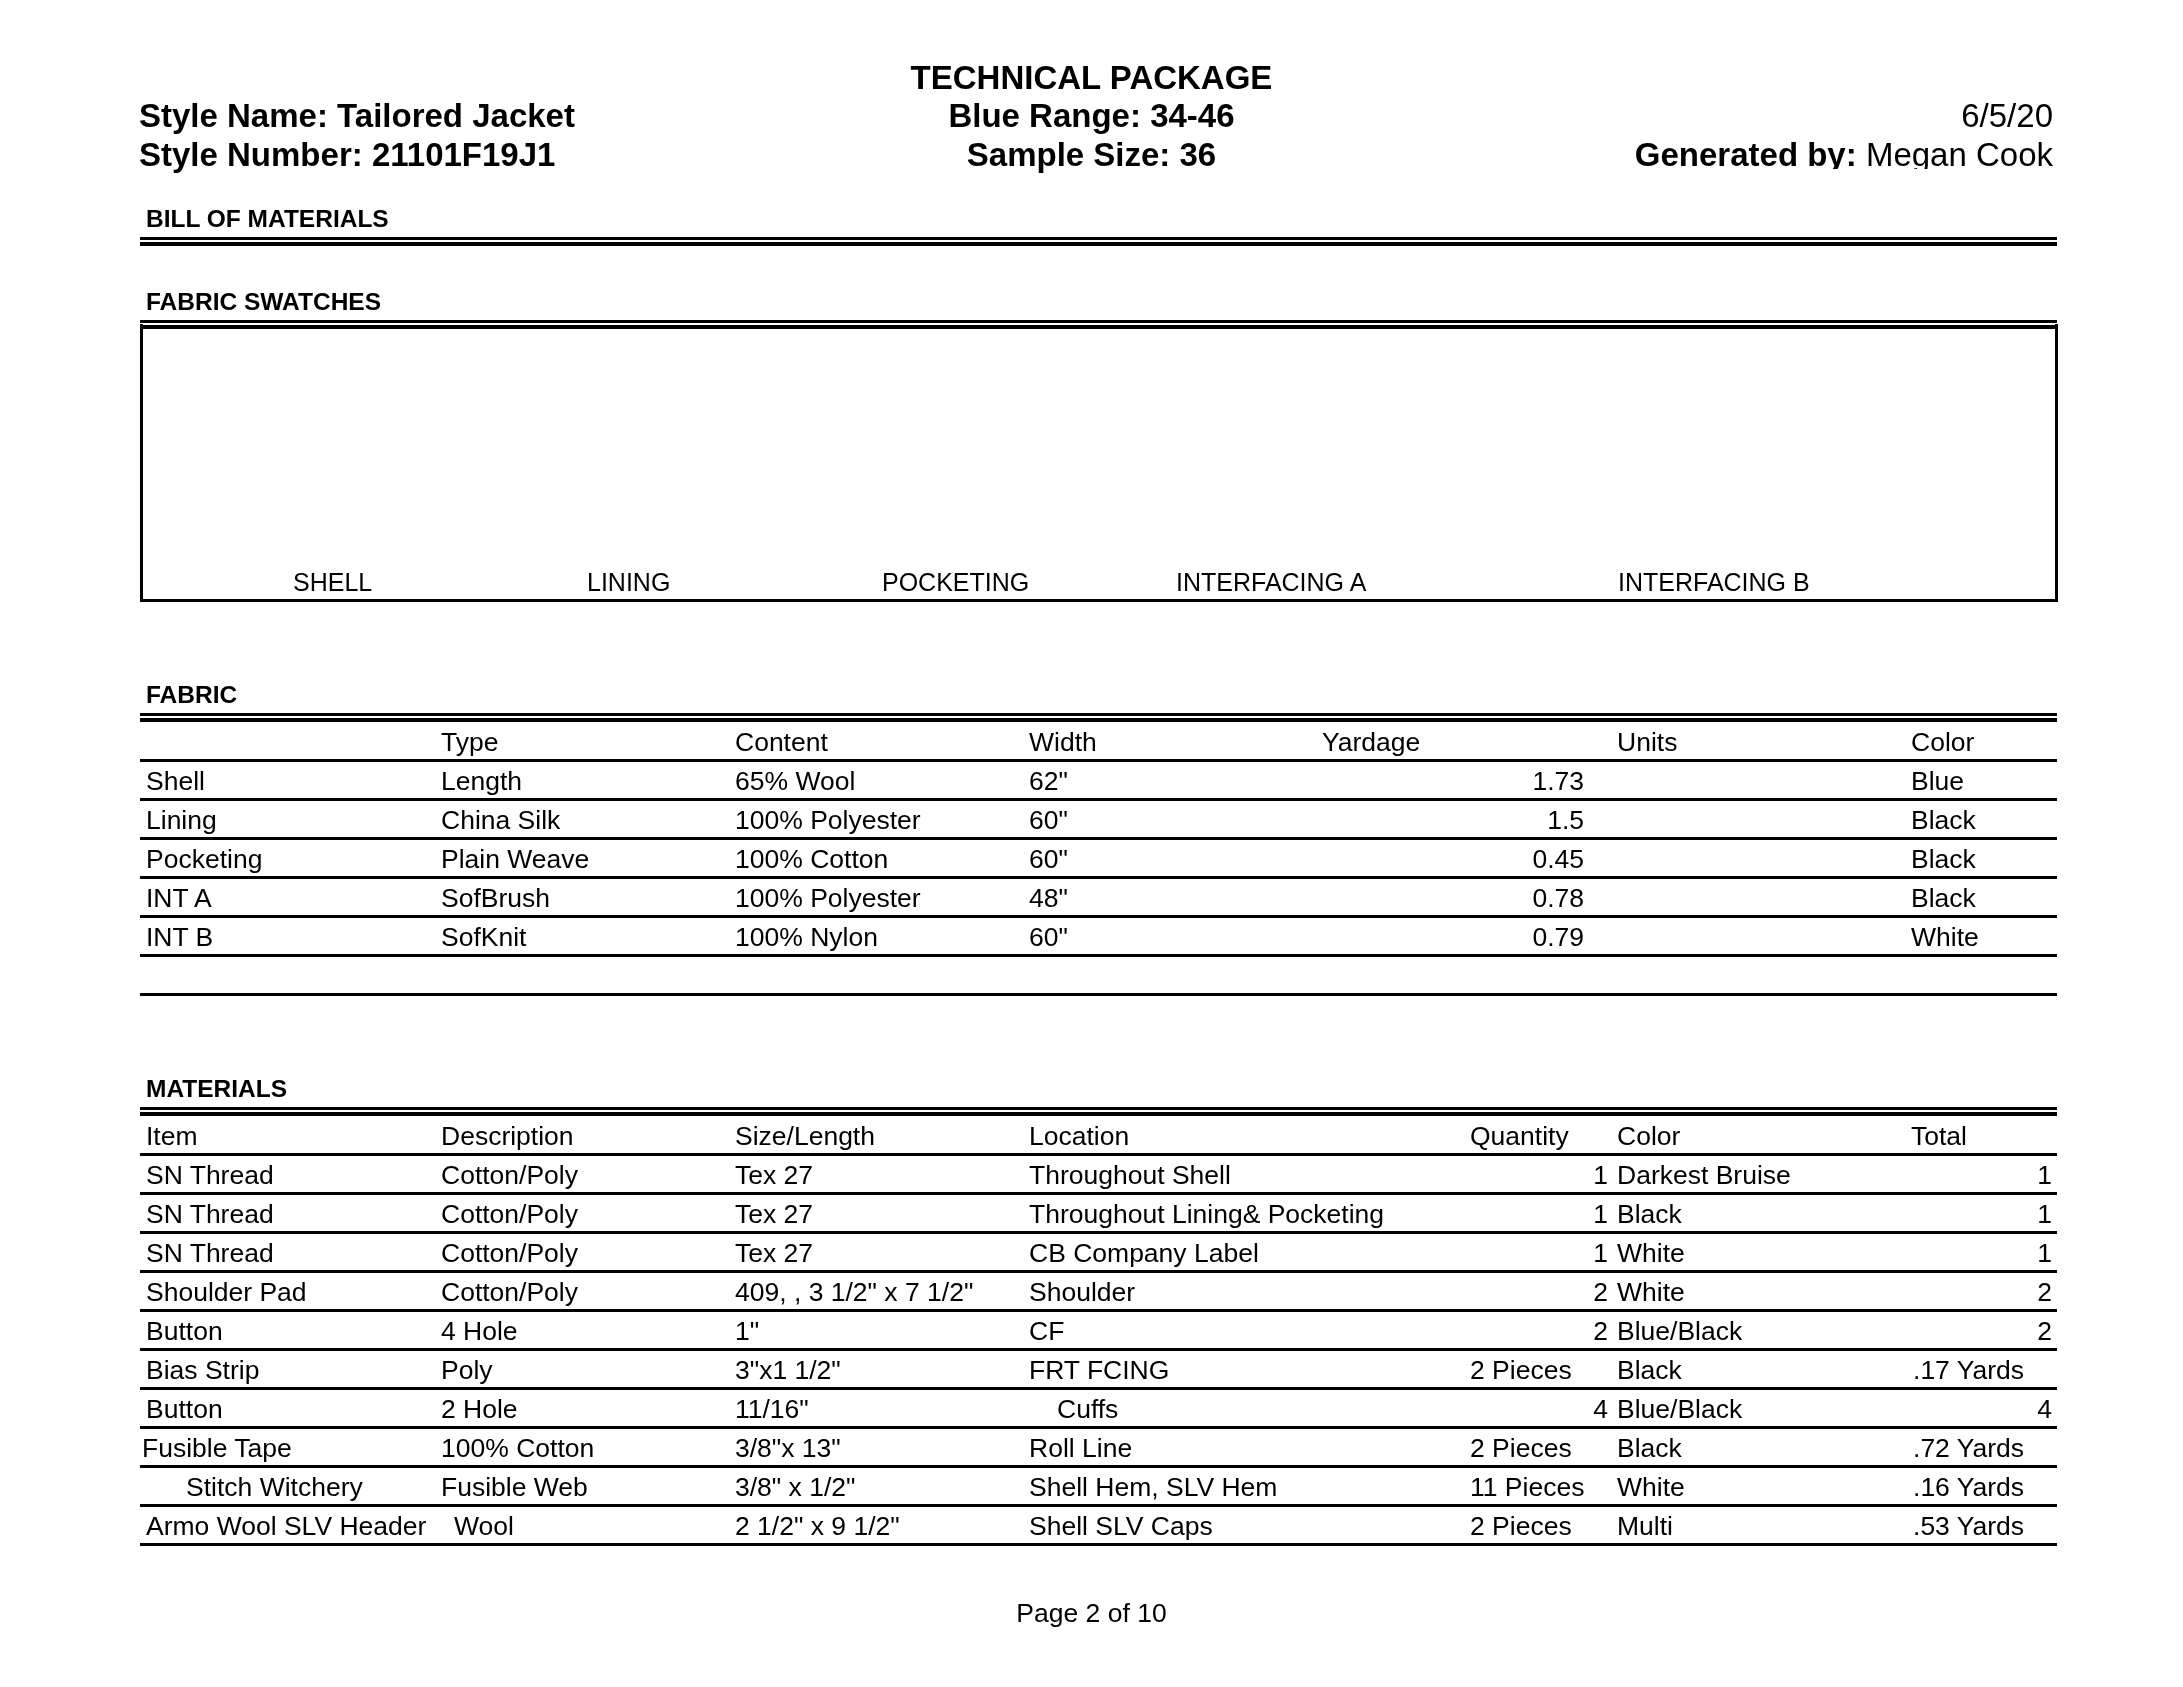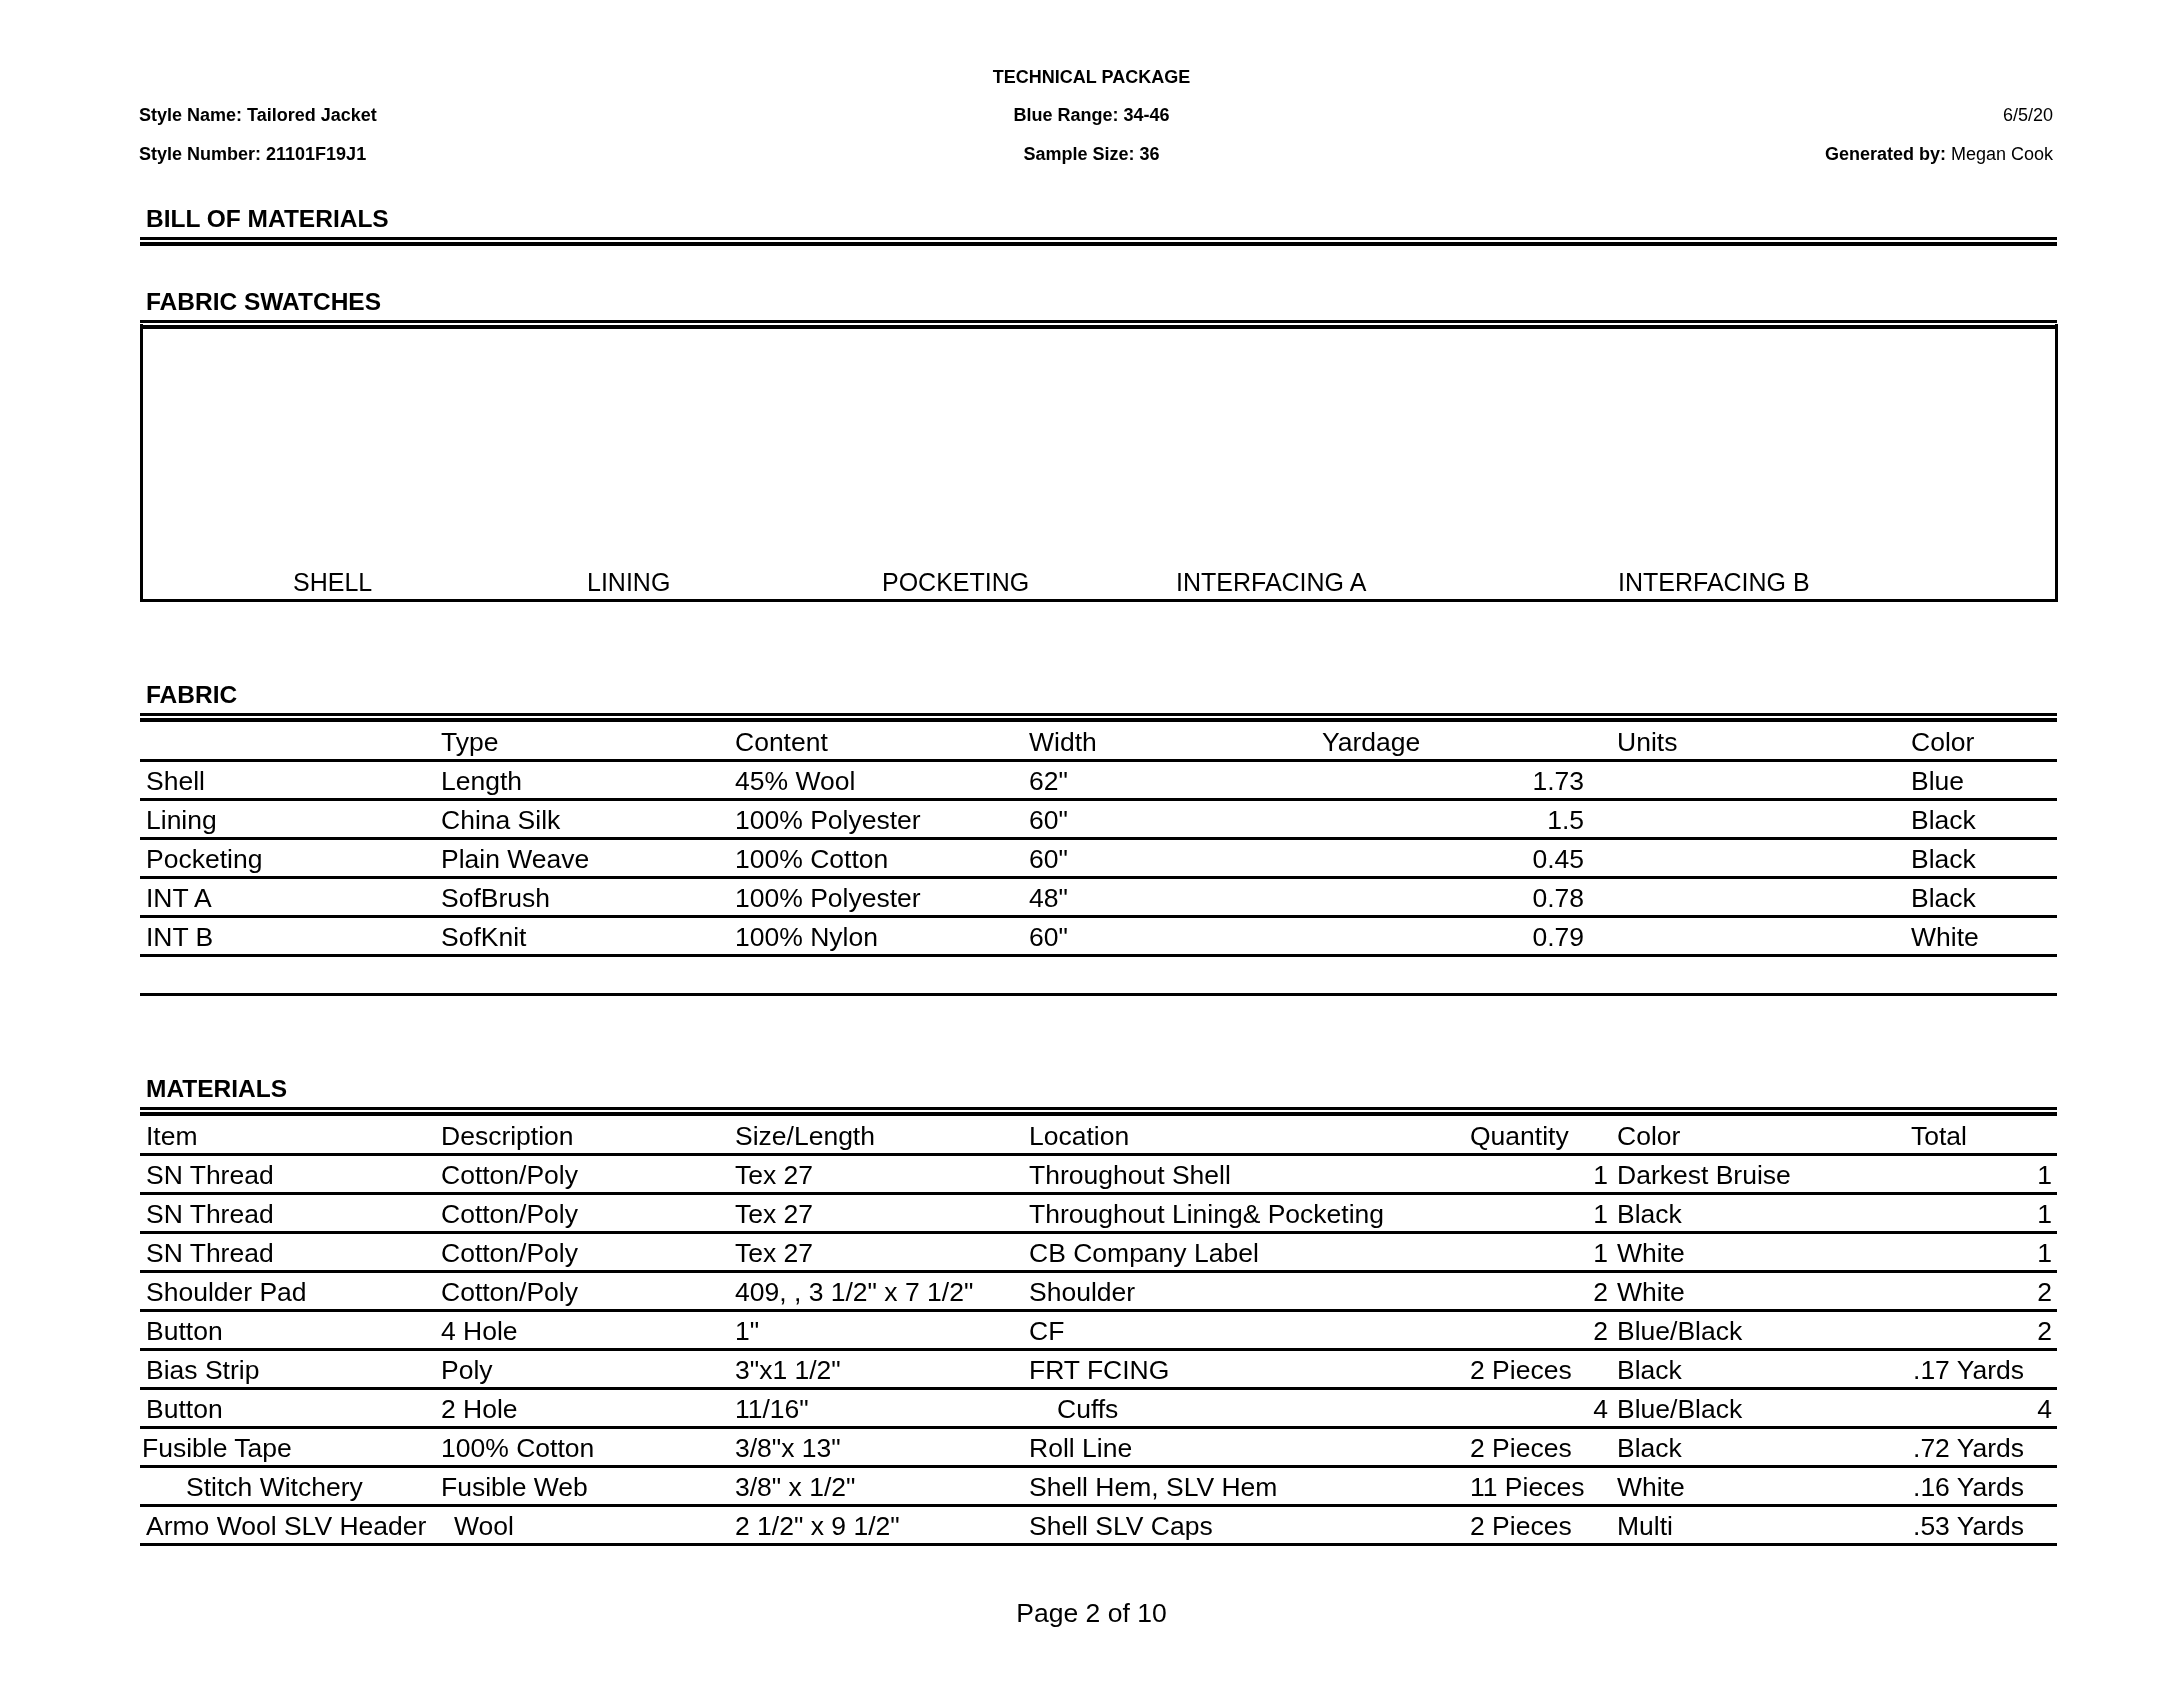--- a/index.html
+++ b/index.html
@@ -3,21 +3,21 @@
 <meta charset="utf-8">
 <style>
   html, body { margin: 0; padding: 0; background: #ffffff; }
   body {
     width: 2183px; height: 1687px; position: relative; overflow: hidden;
     font-family: "Liberation Sans", "DejaVu Sans", sans-serif;
     color: #000000;
   }
   .abs { position: absolute; }
   .bold { font-weight: bold; }
-  .hdr { font-size: 18px; line-height: 29px; white-space: nowrap; }
+  .hdr { font-size: 33px; line-height: 29px; white-space: nowrap; }
   .center { text-align: center; }
   .right { text-align: right; }
 
   
   .dbl { position: absolute; left: 140px; width: 1917px; height: 8.6px; }
   .dbl::before, .dbl::after { content: ""; position: absolute; left: 0; right: 0; background: #000; }
   .dbl::before { top: 0; height: 2.6px; }
   .dbl::after { top: 5.3px; height: 3.3px; }
 
   .section-title { position: absolute; left: 146px; font-size: 24.5px; font-weight: bold; white-space: nowrap; }
@@ -87,21 +87,21 @@
     <span class="cell" style="left:595px;">Content</span>
     <span class="cell" style="left:889px;">Width</span>
     <span class="cell" style="left:1182px;">Yardage</span>
     <span class="cell" style="left:1477px;">Units</span>
     <span class="cell" style="left:1771px;">Color</span>
   </div>
 
   <div class="row">
     <span class="cell" style="left:6px;">Shell</span>
     <span class="cell" style="left:301px;">Length</span>
-    <span class="cell" style="left:595px;">45% Wool</span>
+    <span class="cell" style="left:595px;">65% Wool</span>
     <span class="cell" style="left:889px;">62"</span>
     <span class="cell right" style="left:1125px; width:319px;">1.73</span>
     <span class="cell" style="left:1477px;"></span>
     <span class="cell" style="left:1771px;">Blue</span>
   </div>
   <div class="row">
     <span class="cell" style="left:6px;">Lining</span>
     <span class="cell" style="left:301px;">China Silk</span>
     <span class="cell" style="left:595px;">100% Polyester</span>
     <span class="cell" style="left:889px;">60"</span>

